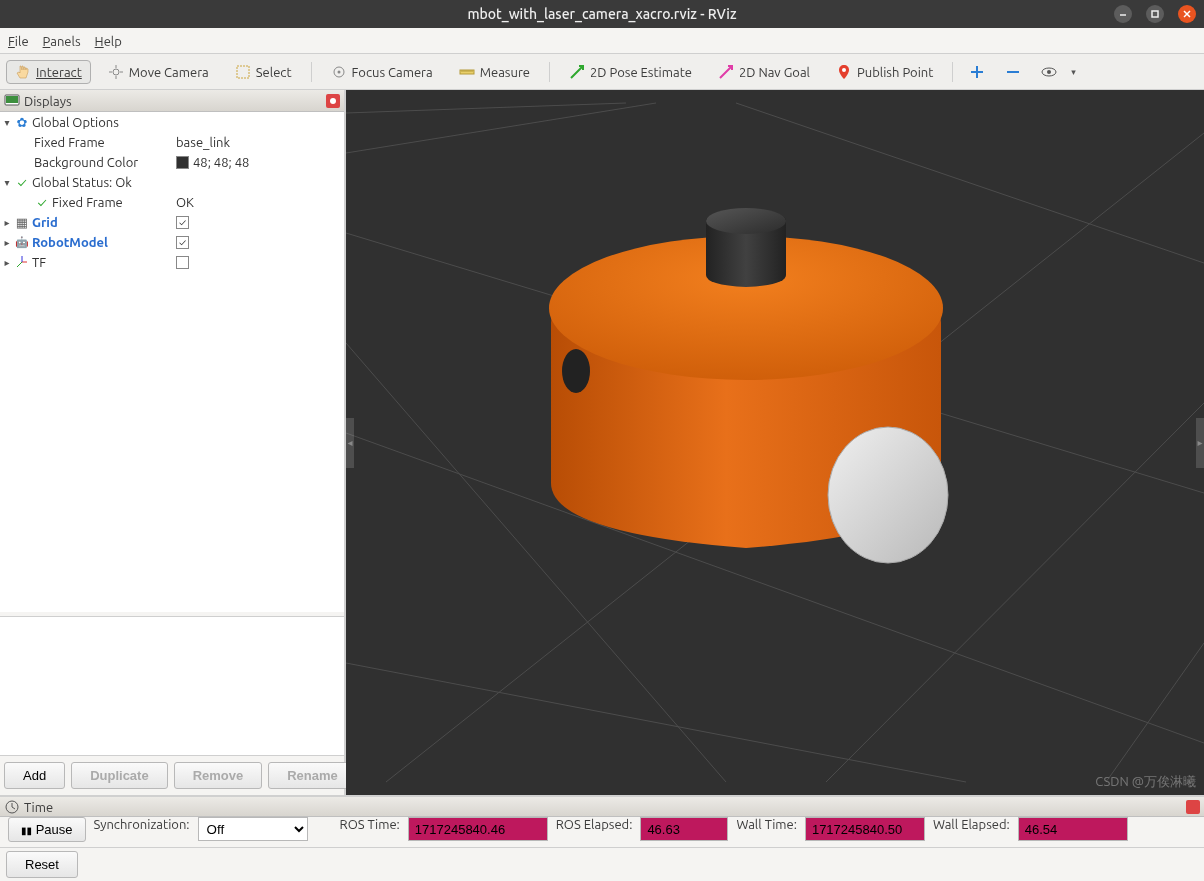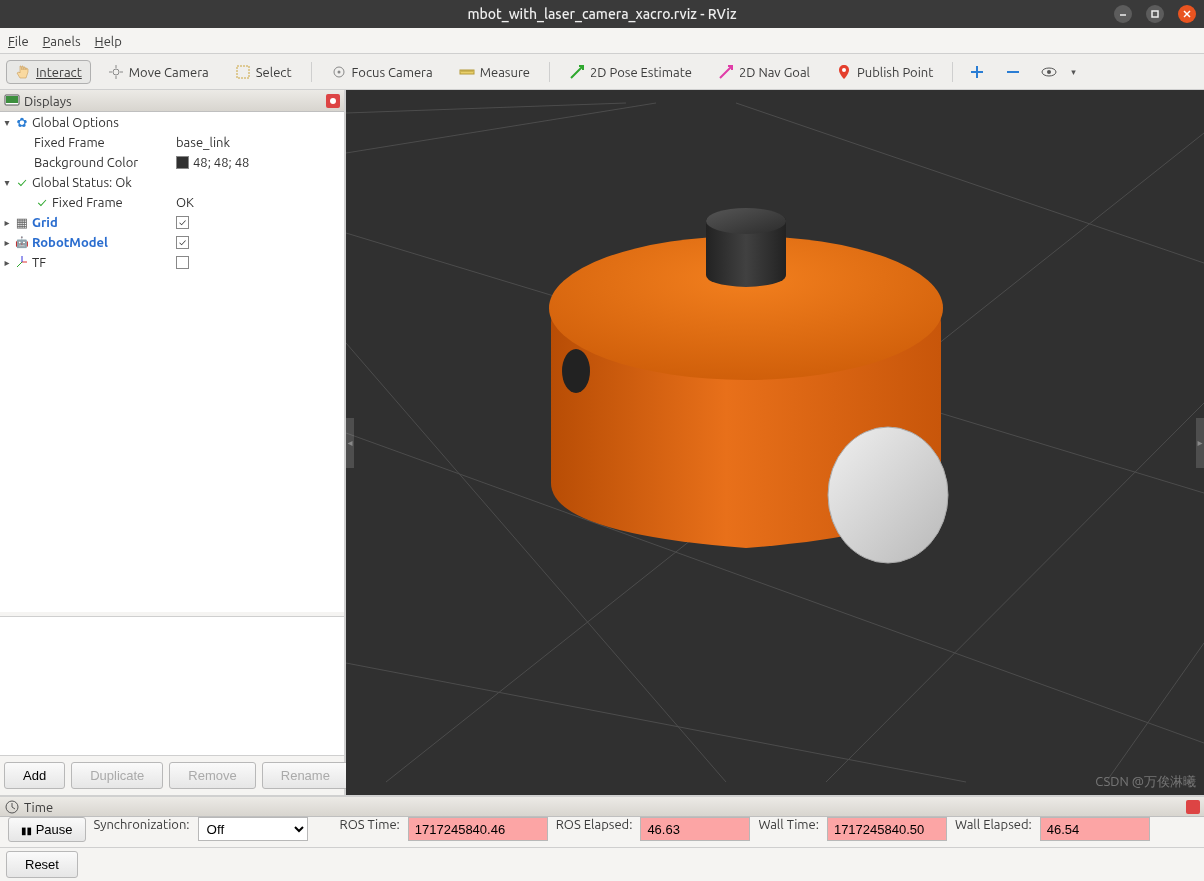--- a/index.html
+++ b/index.html
@@ -28,31 +28,31 @@
   .tree-row .k { flex:0 0 176px; padding-left:2px; display:flex; align-items:center; gap:2px;}
   .tree-row .v { flex:1; display:flex; align-items:center; gap:4px;}
   .ind { display:inline-block; width:14px;}
   .arrow { width:10px; font-size:10px; color:#555; text-align:center; cursor:pointer;}
   .chk { width:13px; height:13px; border:1px solid #888; background:#fff; display:inline-flex; align-items:center; justify-content:center; }
   .chk.checked::after { content:"✓"; font-size:10px; color:#333;}
   .bold-blue { color:#2a6dcf; font-weight:bold; }
   .desc-area { flex:1; background:#fff; border-top:1px solid #cfcfcf; margin-top:4px;}
   .btn-row { display:flex; gap:6px; padding:6px 4px; border-top:1px solid #cfcfcf;}
   .btn { border:1px solid #b8b8b8; background:linear-gradient(#fafafa,#e6e6e6); padding:5px 18px; border-radius:3px; cursor:pointer; font-size:13px;}
-  .btn.disabled { color:#aaa; }
+  .btn.disabled { color:#aaa;font-weight:bold; }
   .viewport { flex:1; background:#303030; position:relative; overflow:hidden; }
   .viewport svg { width:100%; height:100%; display:block; }
   .side-handle { position:absolute; top:50%; transform:translateY(-50%); width:8px; height:50px; background:rgba(200,200,200,.2); color:#888; font-size:10px; display:flex; align-items:center; justify-content:center;}
   .side-handle.left{ left:0;} .side-handle.right{ right:0;}
   .timebar { height:52px; border-top:2px solid #d0d0d0; background:#f5f4f2; display:flex; flex-direction:column;}
   .timebar .hdr { height:20px; background:linear-gradient(#eceae6,#d8d5cf); border-bottom:1px solid #bfbfbf; display:flex; align-items:center; padding:0 4px;}
   .timebar .hdr .close-x { margin-left:auto; width:14px;height:14px;background:#d44; border-radius:2px;}
   .timebar .row { flex:1; display:flex; align-items:flex-start; gap:8px; padding:0 8px;}
   .timebar label { font-size:13px;}
-  .timebar input[type="text"] { border:1px solid #b8b8b8; background:#fca5a5; padding:3px 6px; font-size:13px; height:24px;}
+  .timebar input[type="text"] { border:1px solid #b8b8b8; background:#be185d; padding:3px 6px; font-size:13px; height:24px;}
   .timebar select { border:1px solid #b8b8b8; background:#fff; padding:2px 4px; height:24px; width:110px;}
   .resetbar { height:34px; border-top:1px solid #cfcfcf; background:#f5f4f2; display:flex; align-items:center; padding:0 6px;}
   .watermark { position:absolute; right:8px; bottom:4px; color:rgba(220,220,220,.4); font-size:13px; pointer-events:none;}
   .swatch { width:13px; height:13px; border:1px solid #888; background:#303030; display:inline-block;}
 </style>
 </head>
 <body>
 
 <div class="titlebar">
   <span class="title">mbot_with_laser_camera_xacro.rviz - RViz</span>
@@ -361,21 +361,21 @@
       <span>Pause</span>
     </button>
     <label>Synchronization:</label>
     <select>
       <option>Off</option>
     </select>
     <div style="width:16px;"></div>
     <label>ROS Time:</label>
     <input type="text" style="width: 140px;" value="1717245840.46">
     <label>ROS Elapsed:</label>
-    <input type="text" style="width: 110px;" value="46.63">
+    <input type="text" style="width: 88px;" value="46.63">
     <label>Wall Time:</label>
     <input type="text" style="width: 120px;" value="1717245840.50">
     <label>Wall Elapsed:</label>
     <input type="text" style="width: 110px;" value="46.54">
   </div>
 </div>
 
 <div class="resetbar">
   <button class="btn">Reset</button>
 </div>

